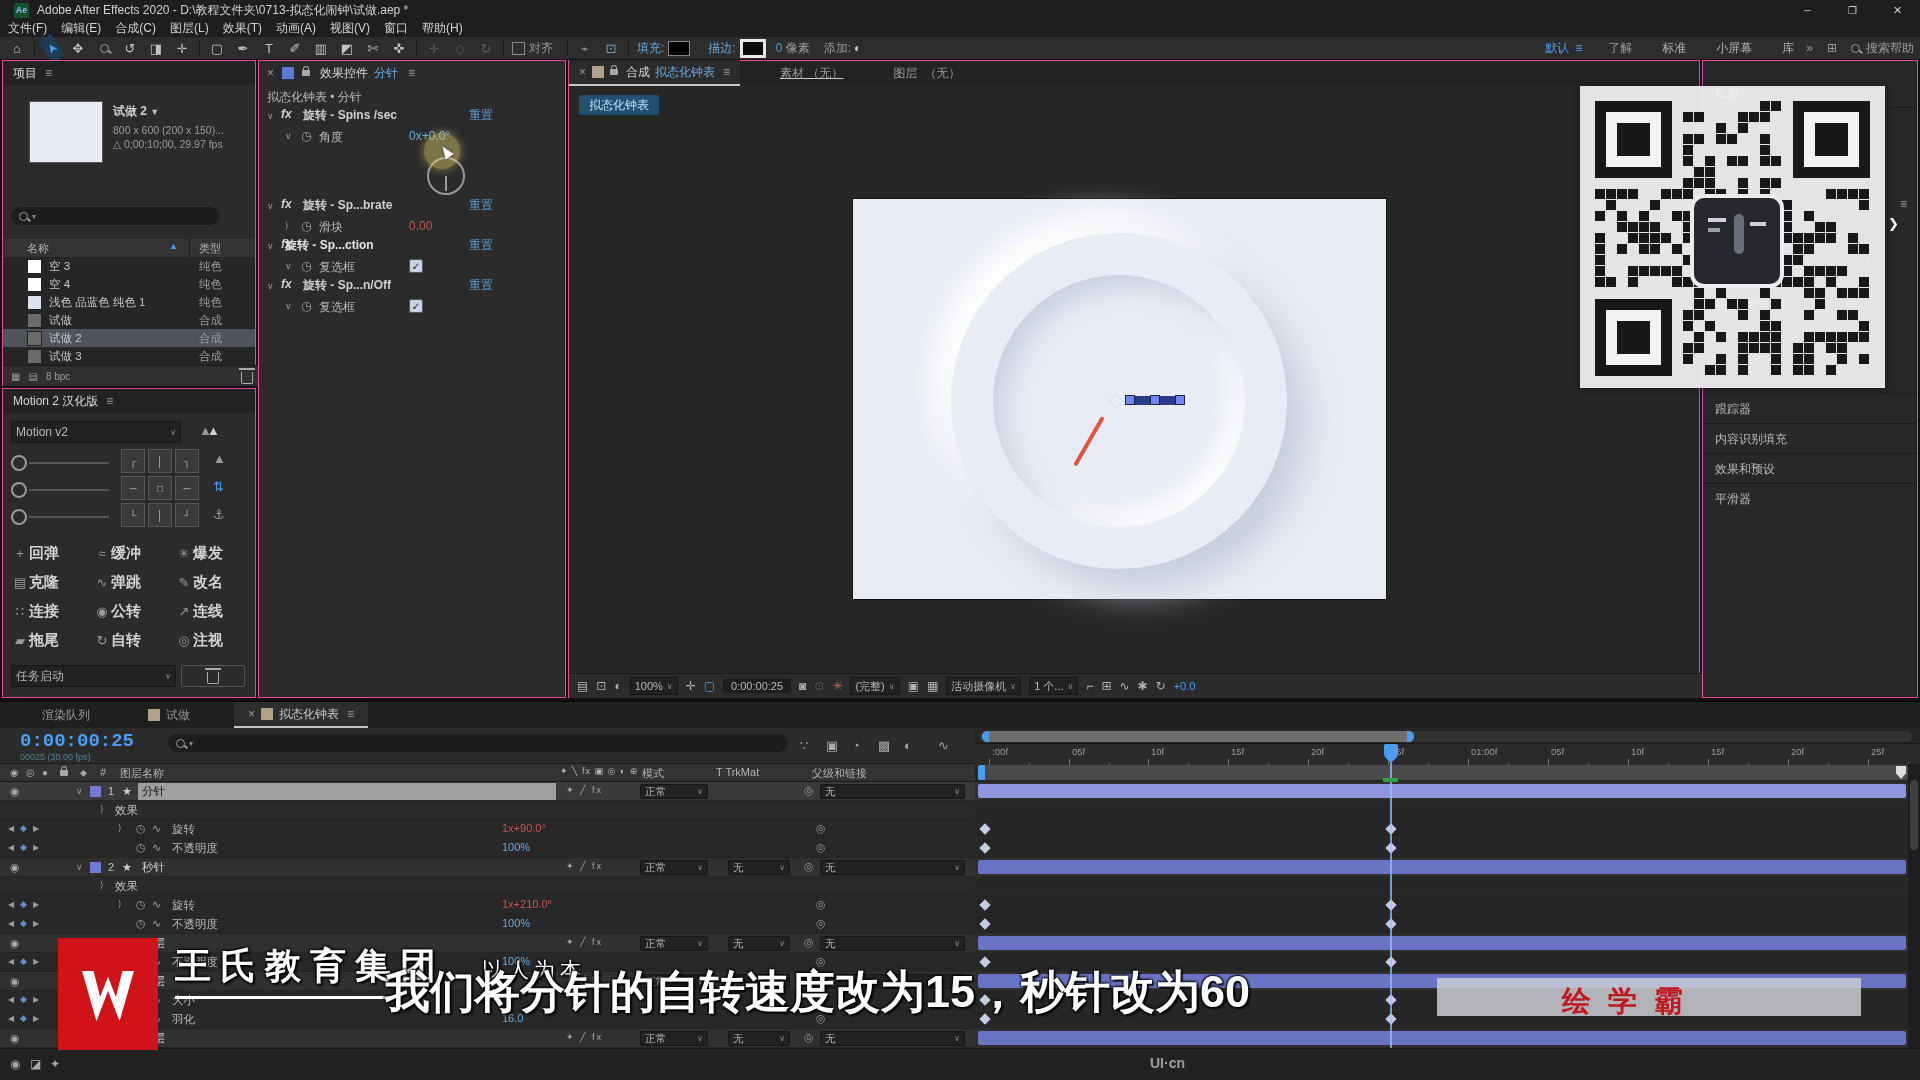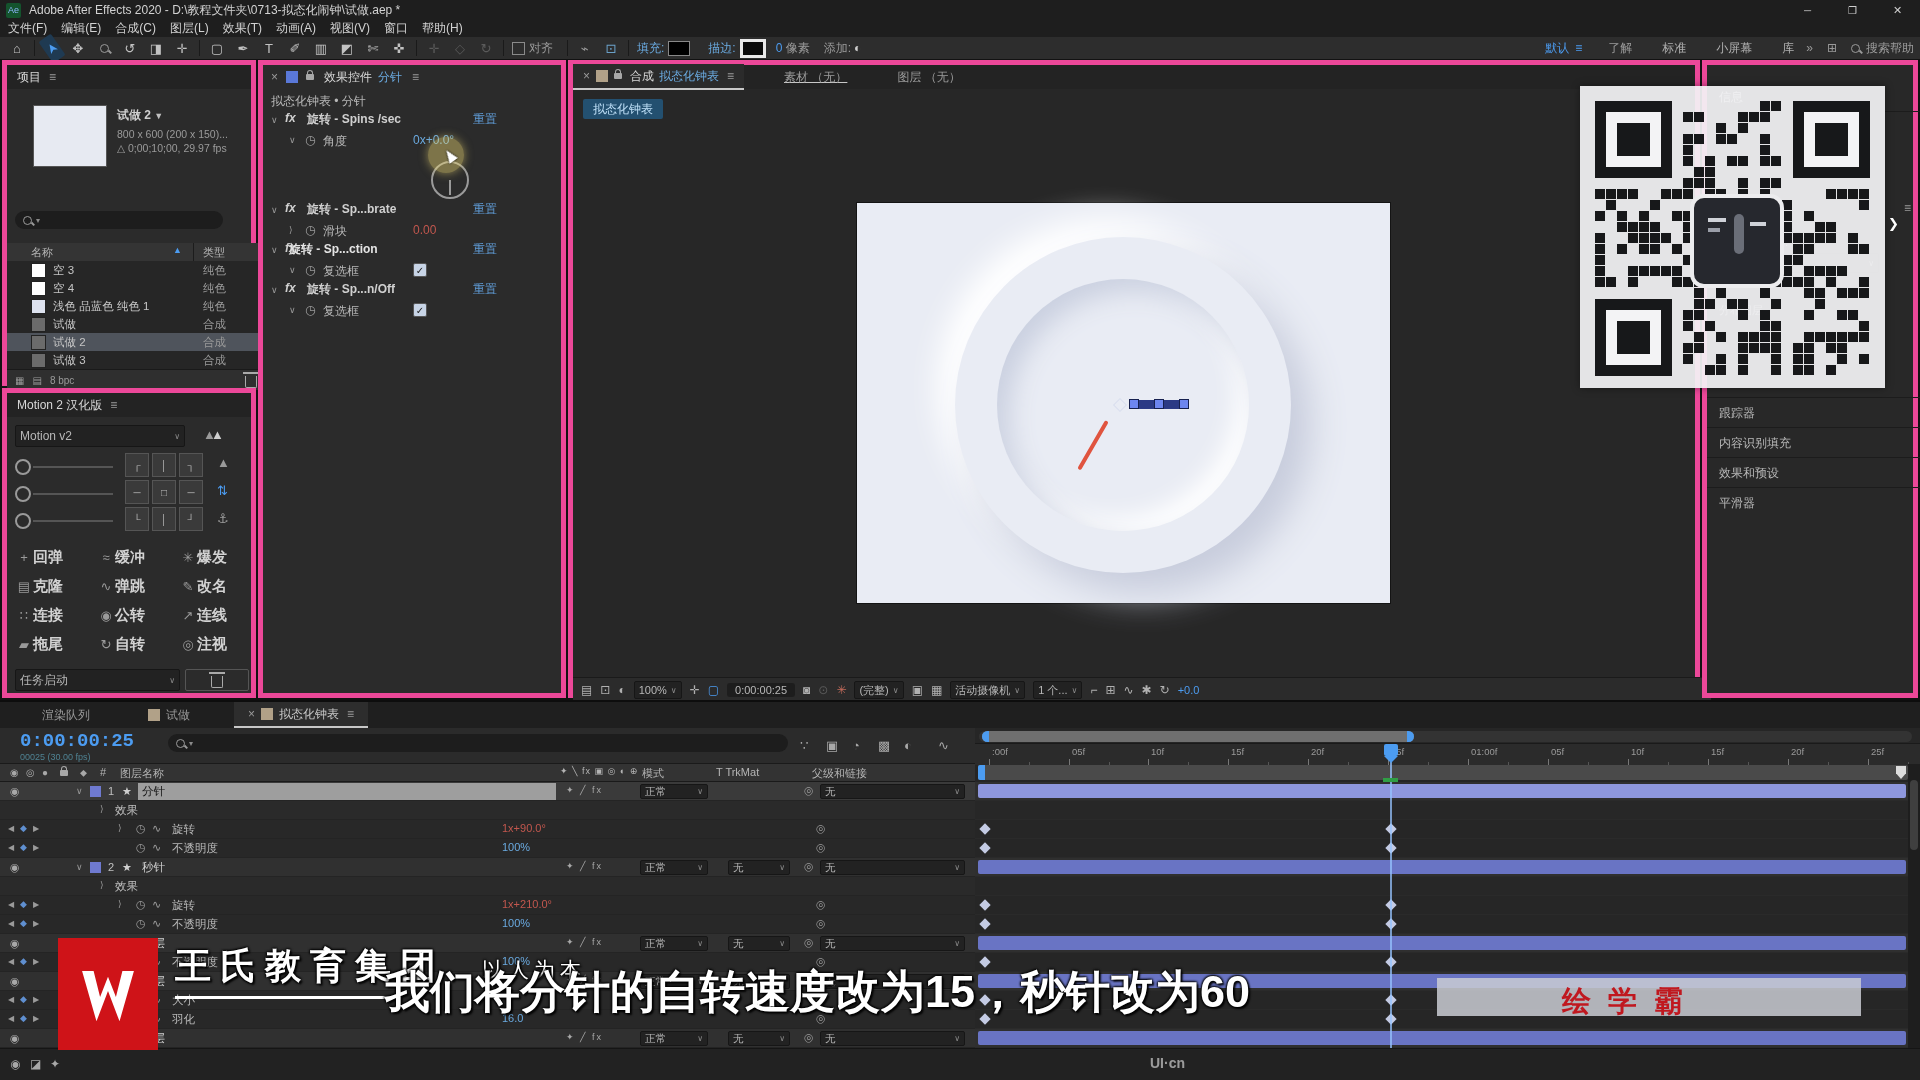--- a/index.html
+++ b/index.html
@@ -1,20 +1,20 @@
 <!DOCTYPE html>
 <html><head>
 <meta charset="utf-8">
 <style>
   html,body{margin:0;padding:0;background:#000;}
   #app{position:relative;width:1920px;height:1080px;background:#121212;overflow:hidden;
        font-family:"Liberation Sans","DejaVu Sans",sans-serif;color:#c8c8c8;font-size:12px;
        -webkit-font-smoothing:antialiased;}
   .abs{position:absolute;}
-  .panel{position:absolute;background:#2b2b2b;border:5px solid #ec4899;box-sizing:border-box;}
+  .panel{position:absolute;background:#2b2b2b;border:1px solid #ec4899;box-sizing:border-box;}
   .tabrow{position:absolute;left:0;right:0;top:0;height:24px;background:#232323;display:flex;align-items:center;}
   .dim{color:#9a9a9a;} .blue{color:#4c9cf1;} .link{color:#6aaae0;}
   .well{background:#1d1d1d;border-radius:3px;color:#b8b8b8;}
   .dd{display:inline-flex;align-items:center;justify-content:space-between;background:#222;
       border:1px solid #161616;border-radius:2px;padding:0 4px;color:#b8b8b8;}
   .ddar{color:#8a8a8a;font-size:8px;margin-left:4px;}
   .mag{display:inline-block;width:7px;height:7px;border:1.5px solid #9a9a9a;border-radius:50%;position:relative;}
   .mag:after{content:"";position:absolute;width:4px;height:1.5px;background:#9a9a9a;transform:rotate(45deg);right:-4px;bottom:-1px;}
   .lock{display:inline-block;width:8px;height:6px;background:#a8a8a8;border-radius:1px;position:relative;margin:0 2px;}
   .lock:before{content:"";position:absolute;top:-4px;left:1px;width:4px;height:4px;border:1.5px solid #a8a8a8;border-bottom:none;border-radius:3px 3px 0 0;}
@@ -38,21 +38,21 @@
   .hdr{font-size:11px;color:#b4b4b4;}
   .ol-sh{text-shadow:2px 2px 2px rgba(0,0,0,.9),-1px -1px 2px rgba(0,0,0,.7),1px -1px 2px rgba(0,0,0,.7),-1px 1px 2px rgba(0,0,0,.7);}
   .qr-cell{position:absolute;background:#17181a;}
 </style>
 </head>
 <body>
 
 <div id="app">
 
   <div class="abs" style="left:0;top:0;width:1920px;height:20px;background:#1e1e1e;display:flex;align-items:center;">
-    <span style="margin-left:6px;width:15px;height:15px;background:#14532d;color:#8fb6ff;font-size:9px;font-weight:normal;display:inline-flex;align-items:center;justify-content:center;border-radius:2px;">Ae</span>
+    <span style="margin-left:14px;width:15px;height:15px;background:#14532d;color:#8fb6ff;font-size:9px;font-weight:bold;display:inline-flex;align-items:center;justify-content:center;border-radius:2px;">Ae</span>
     <span style="margin-left:8px;font-size:12px;color:#d2d2d2;">Adobe After Effects 2020 - D:\教程文件夹\0713-拟态化闹钟\试做.aep *</span>
     <span style="flex:1"></span>
     <span style="width:45px;text-align:center;color:#cfcfcf;font-size:10px;">─</span>
     <span style="width:45px;text-align:center;color:#cfcfcf;font-size:10px;">❐</span>
     <span style="width:45px;text-align:center;color:#cfcfcf;font-size:11px;">✕</span>
   </div>
 
   <div class="abs" id="menubar" style="left:0;top:20px;width:1920px;height:17px;background:#1e1e1e;display:flex;align-items:center;padding-left:8px;gap:14px;font-size:12px;color:#d2d2d2;">
       <span>文件(F)</span>
       <span>编辑(E)</span>
@@ -354,21 +354,21 @@
           <span style="width: 12px; height: 12px; background: rgb(177, 161, 136); margin-left: 6px;"></span>
           <span class="lock" style="margin-left: 6px;"></span>
           <span style="margin-left: 6px; color: rgb(216, 216, 216);">合成</span>
           <span class="link" style="margin-left: 5px;">拟态化钟表</span>
           <span class="dim" style="margin-left: 8px;">≡</span>
         </div>
         <div style="position: relative; height: 24px; display: flex; align-items: center; padding: 0px 10px; text-decoration: underline;">
           <span class="dim" style="margin-left: 30px;">素材 （无）</span>
         </div>
         <div style="position: relative; height: 24px; display: flex; align-items: center; padding: 0px 10px;">
-          <span class="dim" style="margin-left: 30px;">图层 （无）</span>
+          <span class="dim" style="margin-left: 30px; font-family: Liberation Mono, monospace;">图层 （无）</span>
         </div>
       </div>
     <div class="abs" style="left:10px;top:34px;height:20px;padding:0 10px;background:#235070;color:#bfe0f8;display:inline-flex;align-items:center;border-radius:2px;">
       <span>拟态化钟表</span>
     </div>
 
     <div class="abs" style="left:284px;top:138px;width:533px;height:400px;background:#e9ecf4;box-shadow:0 0 0 1px #141414;">
       <div style="position:absolute;left:98px;top:34px;width:336px;height:336px;border-radius:50%;background:#e9ecf4;box-shadow:20px 20px 36px #c7ccdc,-18px -18px 30px #ffffff;"></div>
       <div style="position:absolute;left:140px;top:76px;width:252px;height:252px;border-radius:50%;background:#e9ecf4;box-shadow:inset 12px 12px 26px #cad0e0,inset -12px -12px 24px #ffffff;"></div>
       <div style="position:absolute;left:248px;top:218px;width:4px;height:56px;background:#e0543f;border-radius:2px;transform:rotate(30deg);transform-origin:top center;"></div>

